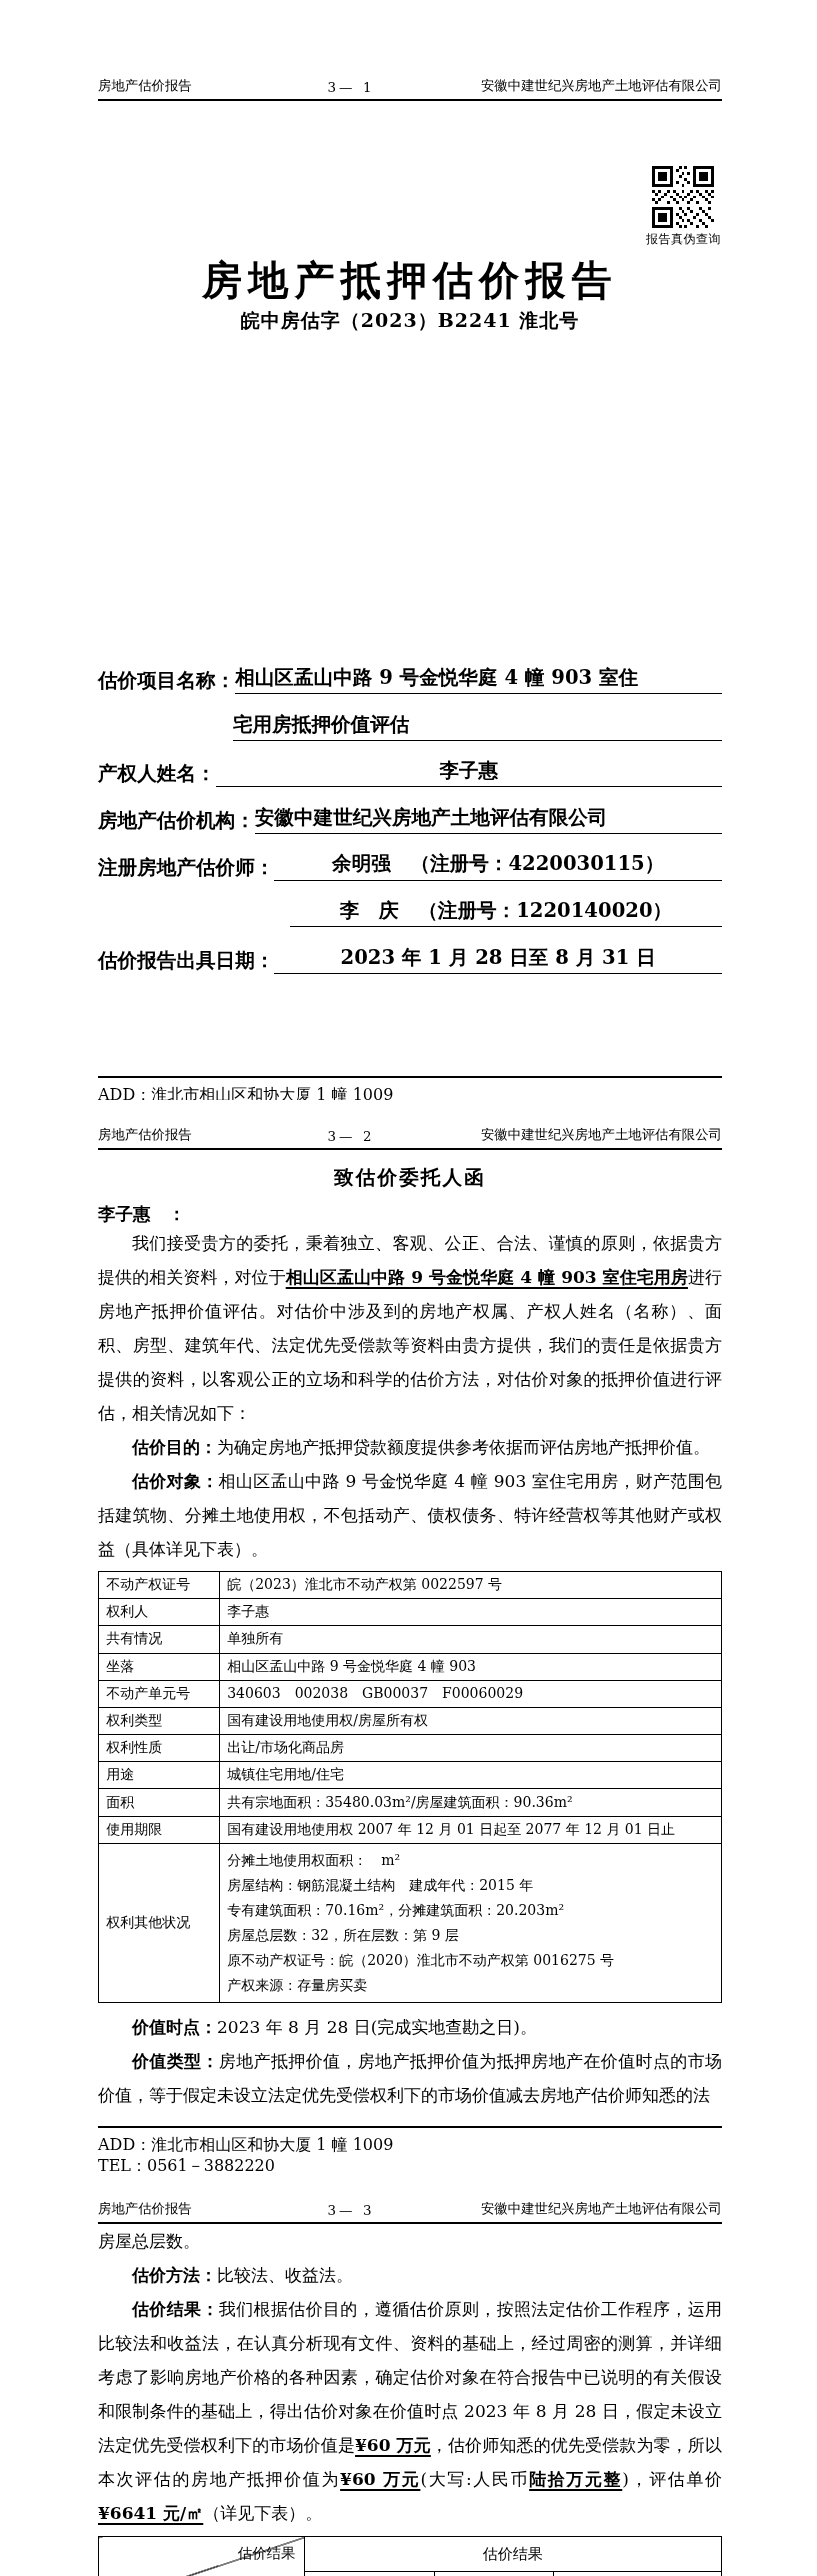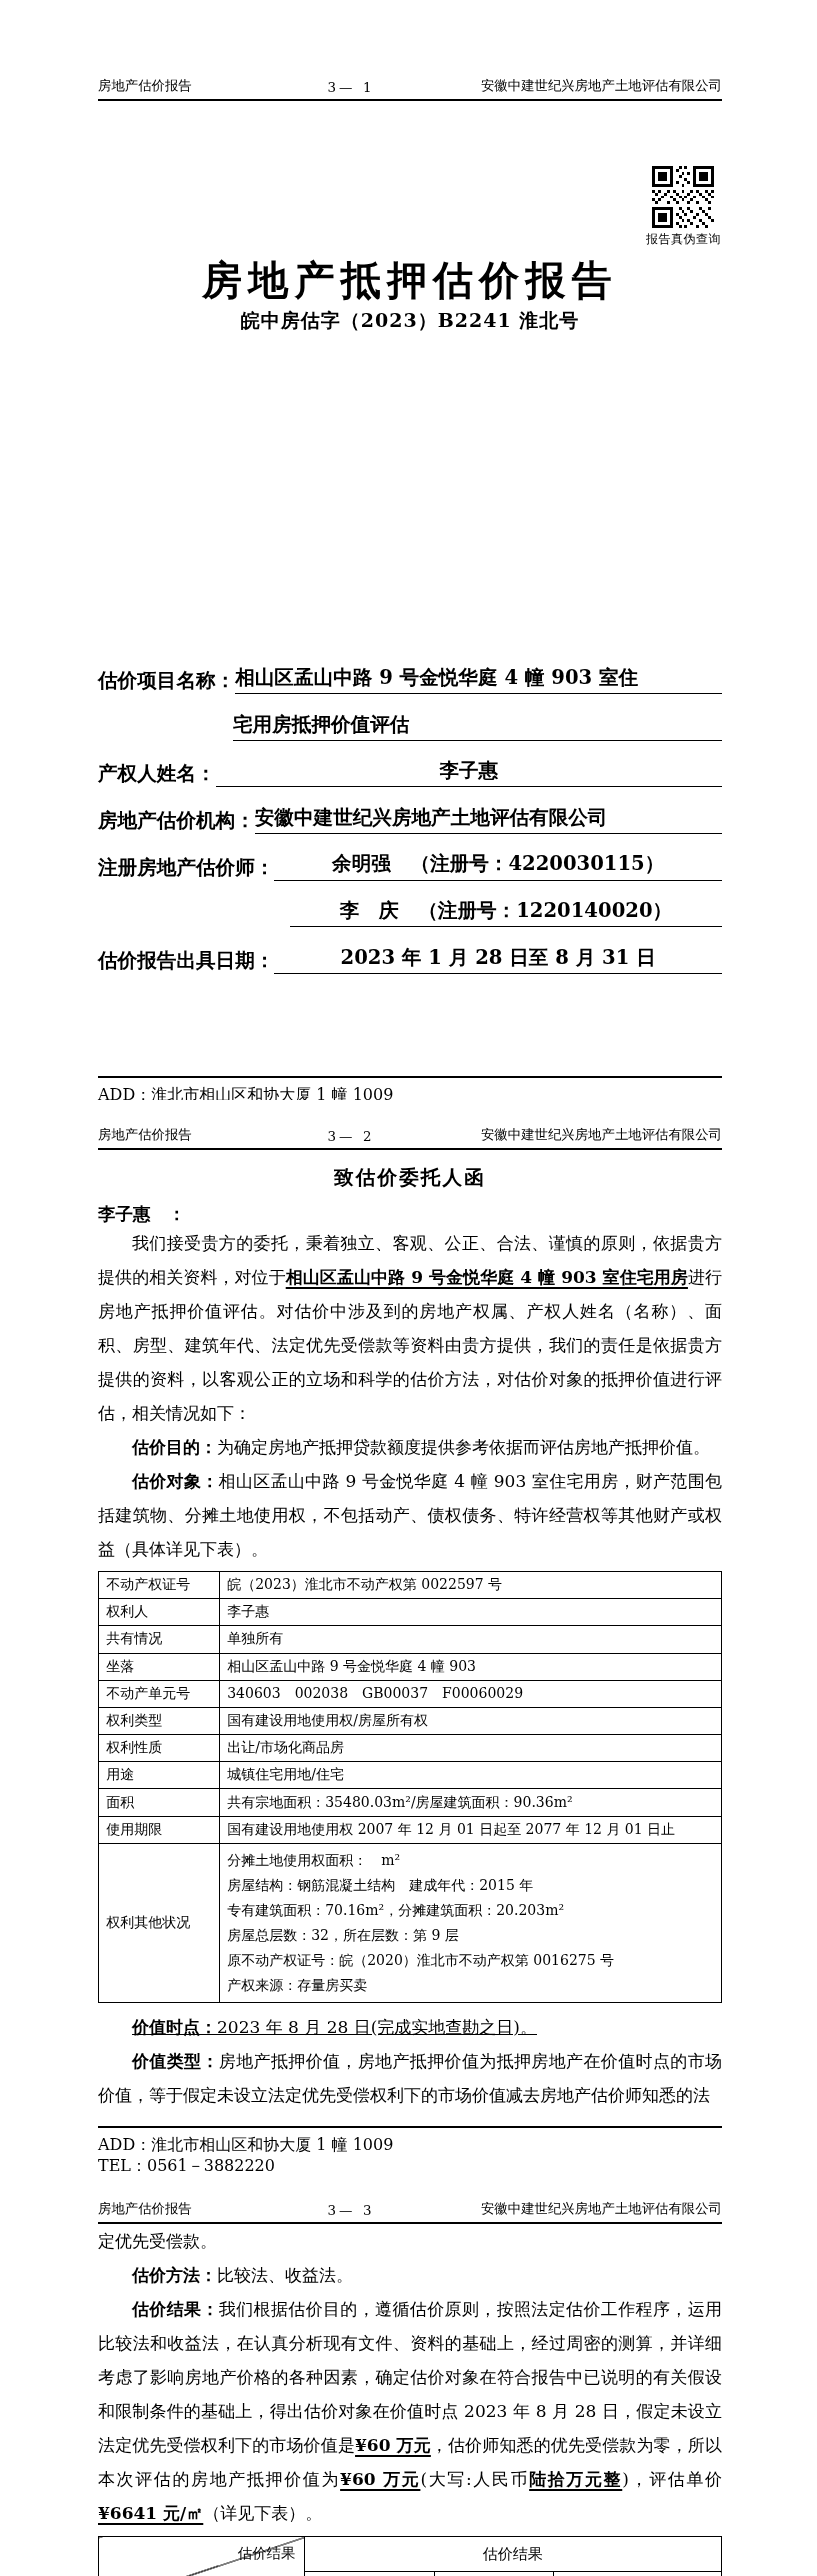--- a/index.html
+++ b/index.html
@@ -271,38 +271,38 @@
             <div class="pline">房屋结构：钢筋混凝土结构　建成年代：2015 年</div>
             <div class="pline">专有建筑面积：70.16m²，分摊建筑面积：20.203m²</div>
             <div class="pline">房屋总层数：32，所在层数：第 9 层</div>
             <div class="pline">原不动产权证号：皖（2020）淮北市不动产权第 0016275 号</div>
             <div class="pline">产权来源：存量房买卖</div>
           </td>
         </tr>
       </tbody>
     </table>
 
-    <p class="para" style="margin-top:7.2px;text-decoration:underline;"><span class="hei">价值时点：</span><span>2023 年 8 月 28 日(完成实地查勘之日)。</span></p>
+    <p class="para" style="margin-top:7.2px;"><span class="hei">价值时点：</span><span>2023 年 8 月 28 日(完成实地查勘之日)。</span></p>
 
     <p class="para"><span class="hei">价值类型：</span><span>房地产抵押价值，房地产抵押价值为抵押房地产在价值时点的市场价值，等于假定未设立法定优先受偿权利下的市场价值减去房地产估价师知悉的法</span></p>
 
     <div class="runfoot">
       <div>ADD：淮北市相山区和协大厦 1 幢 1009</div>
       <div>TEL：0561－3882220</div>
     </div>
   </div>
 
   <div class="page page3">
     <div class="runhead">
       <span class="rh-left">房地产估价报告</span>
       <span class="rh-center">3—  3</span>
       <span class="rh-right">安徽中建世纪兴房地产土地评估有限公司</span>
     </div>
 
-    <p class="para noindent">定优先受偿款。</p>
+    <p class="para noindent">房屋总层数。</p>
 
     <p class="para"><span class="hei">估价方法：</span><span>比较法、收益法。</span></p>
 
     <p class="para"><span class="hei">估价结果：</span><span>我们根据估价目的，遵循估价原则，按照法定估价工作程序，运用比较法和收益法，在认真分析现有文件、资料的基础上，经过周密的测算，并详细考虑了影响房地产价格的各种因素，确定估价对象在符合报告中已说明的有关假设和限制条件的基础上，得出估价对象在价值时点 2023 年 8 月 28 日，假定未设立法定优先受偿权利下的市场价值是</span><span class="u">¥60 万元</span><span>，估价师知悉的优先受偿款为零，所以本次评估的房地产抵押价值为</span><span class="u">¥60 万元</span><span>(大写:人民币</span><span class="u">陆拾万元整</span><span>)，评估单价</span><span class="u">¥6641 元/㎡</span><span>（详见下表）。</span></p>
 
     <table class="rtable">
       <colgroup>
           <col style="width:33%">
           <col style="width:21%">
           <col style="width:19%">

